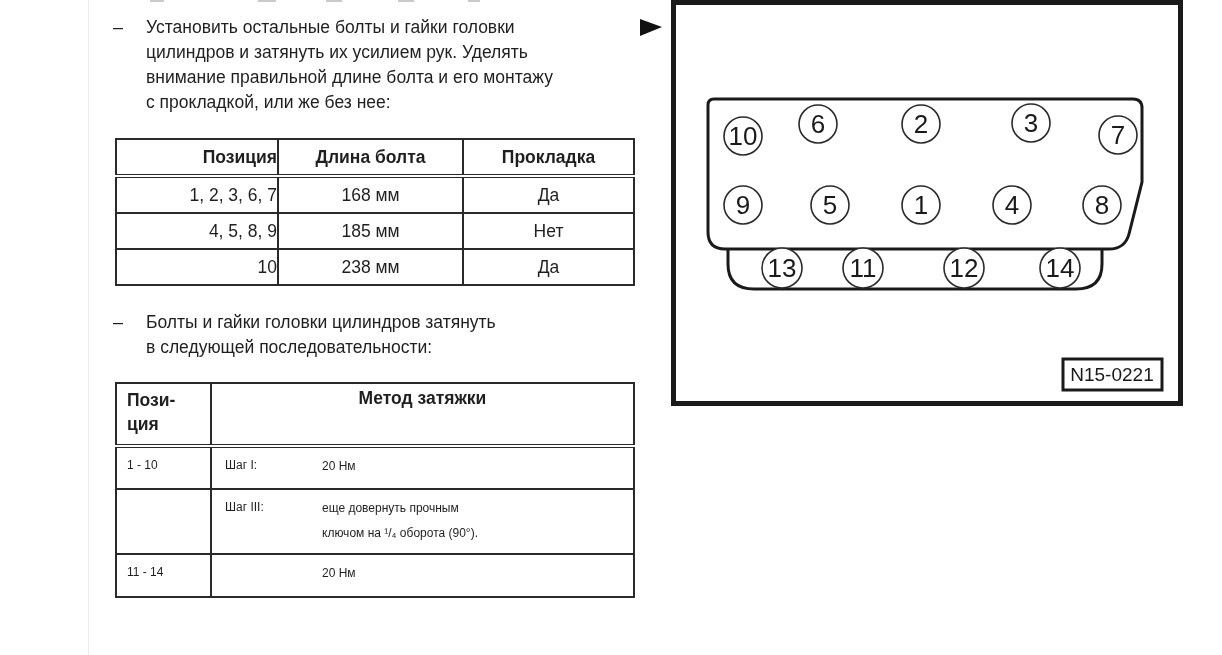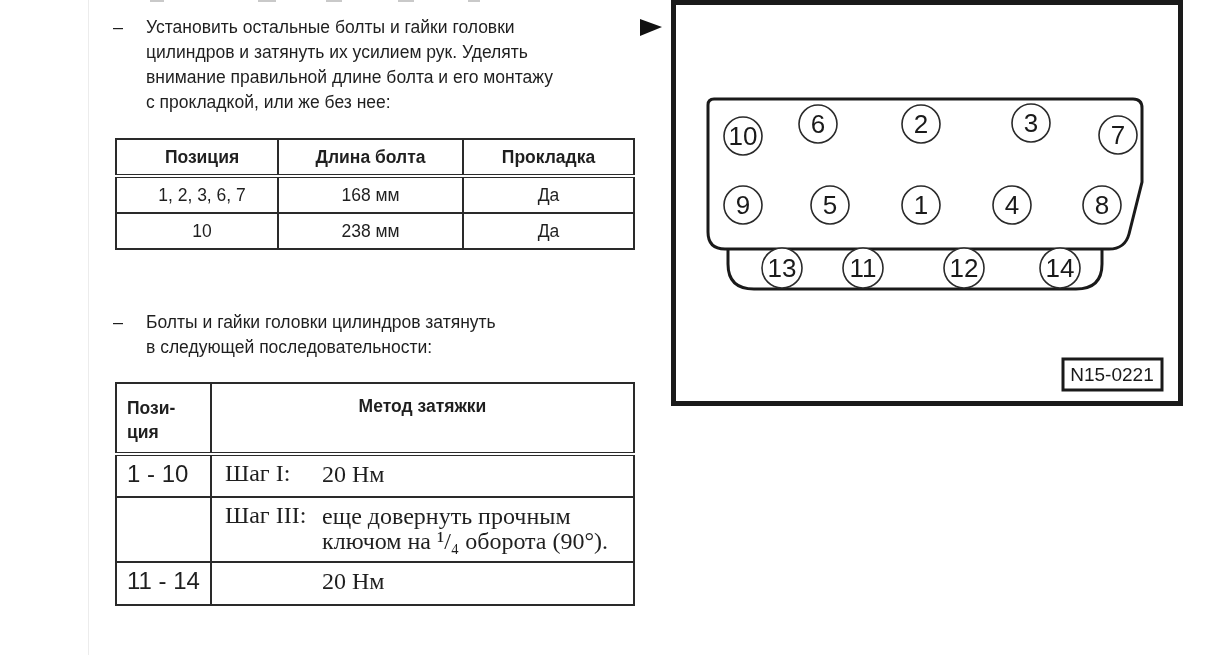--- a/index.html
+++ b/index.html
@@ -18,33 +18,33 @@
            border-top:8px solid transparent;border-bottom:9px solid transparent;
            border-left:22px solid #111;}
 
   
   table{border-collapse:collapse;table-layout:fixed;position:absolute;background:#fff;}
   td,th{border:2px solid #2a2a2a;font-size:17.5px;padding:0;overflow:hidden;}
   th{font-weight:bold;}
   .t1{left:115px;top:138px;width:518px;}
   .t1 th{border-bottom:4px double #2a2a2a;height:34px;}
   .t1 td{height:34px;}
-  .t1 .c0{text-align:center;padding-left:10px;}
+  .t1 .c0{text-align:right;padding-left:10px;}
   .t1 .cc{text-align:center;}
 
   .t2{left:115px;top:382px;width:518px;}
-  .t2 th{border-bottom:4px double #2a2a2a;height:56px;vertical-align:top;padding-top:12px;}
+  .t2 th{border-bottom:4px double #2a2a2a;height:56px;vertical-align:top;padding-top:4px;}
   .t2 .pos-h{text-align:left;padding-left:10px;white-space:pre-line;line-height:24px;}
   .t2 .met-h{text-align:center;}
   .t2 .pos{text-align:left;padding-left:10px;vertical-align:top;padding-top:6px;}
-  .method{display:flex;padding:6px 12px 0 13px;font-family:Liberation Serif, serif;}
+  .method{display:flex;padding:6px 12px 0 13px;}
   .method .step{width:97px;flex:0 0 97px;}
   .method .val{white-space:pre-line;line-height:25px;}
   .r1 td{height:34px;} .r2 td{height:56px;} .r3 td{height:57px;} .r4 td{height:35px;}
-  .t2 td{vertical-align:top;font-size:24px;}
+  .t2 td{vertical-align:top;font-size:12px;}
   .t2 .pos, .method{line-height:23px;}
 
   
   .frame{position:absolute;left:671px;top:0;width:512px;height:406px;
          border:5px solid #1a1a1a;box-sizing:border-box;background:#fff;}
   .dsvg{position:absolute;left:671px;top:0;}
   .dsvg text{font-family:"Liberation Sans","DejaVu Sans",sans-serif;fill:#1a1a1a;}
   .bolt-num{font-size:26px;text-anchor:middle;}
   .fig-label{font-size:19px;text-anchor:middle;}
 </style>
@@ -81,20 +81,25 @@
       <th class="c0">Позиция</th>
       <th class="cc">Длина болта</th>
       <th class="cc">Прокладка</th>
     </tr>
     <tr>
       <td class="c0">1, 2, 3, 6, 7</td>
       <td class="cc">168 мм</td>
       <td class="cc">Да</td>
     </tr>
     <tr>
+      <td class="c0">4, 5, 8, 9</td>
+      <td class="cc">185 мм</td>
+      <td class="cc">Нет</td>
+    </tr>
+    <tr>
       <td class="c0">10</td>
       <td class="cc">238 мм</td>
       <td class="cc">Да</td>
     </tr>
   </tbody>
     </table>
 
   <div class="bullet" style="left:113px;top:310px;">
     <span class="dash">–</span>
     <span class="btxt">Болты и гайки головки цилиндров затянуть

